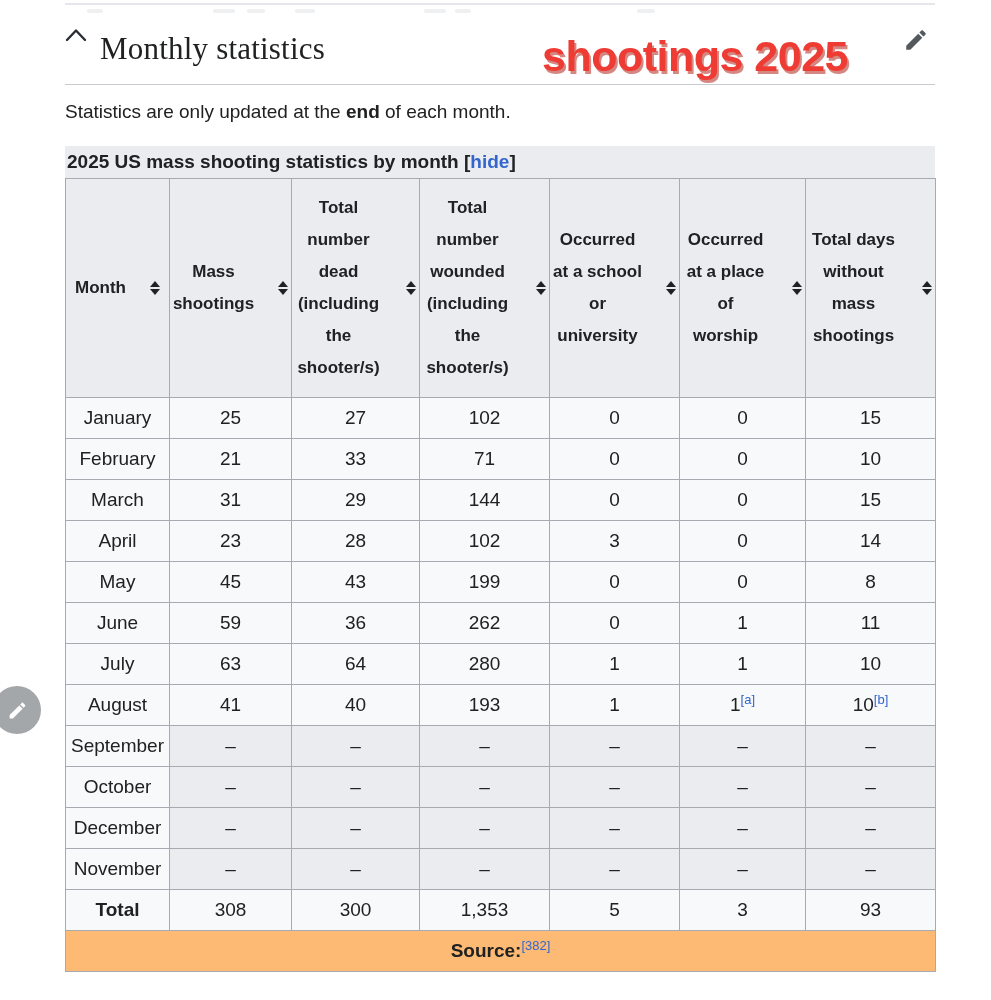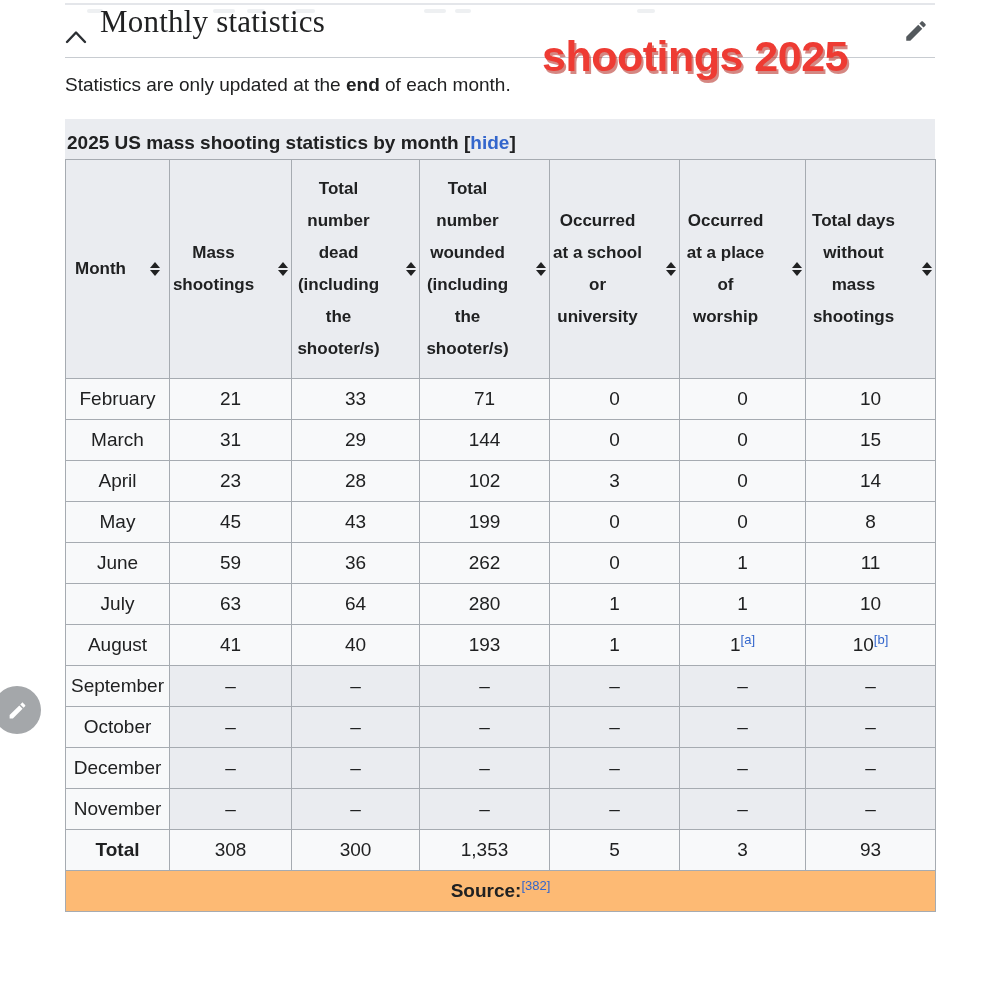--- a/index.html
+++ b/index.html
@@ -6,36 +6,36 @@
   body{
     width:991px;height:1000px;position:relative;overflow:hidden;
     background:#ffffff;color:#202122;
     font-family:"Liberation Sans",sans-serif;
   }
   .top-rule{position:absolute;left:65px;width:870px;top:3px;height:2px;background:#e4e6ea;}
   .smudge{position:absolute;top:9px;height:4px;background:#eef0f2;border-radius:2px;}
 
   .content{padding:0 56px 0 65px;position:relative;}
 
-  .sec-row{display:flex;align-items:flex-end;}
+  .sec-row{display:flex;align-items:flex-start;padding-top:27px;}
   .chev{display:inline-flex;margin-right:13px;flex:none;}
   h2.sec-title{
     margin:0;font-family:"Liberation Serif",serif;font-weight:400;
     font-size:31px;line-height:44px;color:#202122;letter-spacing:.2px;
   }
   .sec-edit{margin-left:auto;display:inline-flex;flex:none;padding-right:6px;}
 
   hr.rule{border:0;border-top:1px solid #c8ccd1;margin:13px 0 0 0;}
 
   p.note{margin:15px 0 0 0;font-size:19px;line-height:23px;}
 
   .tablewrap{margin-top:23px;}
   .tcaption{
     background:#eaecf0;font-weight:bold;font-size:19px;line-height:24px;
-    padding:12px 6px 4px 2px;
+    padding:4px 6px 4px 2px;
   }
   .tcaption .br{color:#202122;}
   a.hide{color:#3366cc;text-decoration:none;cursor:pointer;}
 
   table.stats{
     border-collapse:collapse;table-layout:fixed;width:870px;
     font-size:19px;color:#202122;
   }
   table.stats th,table.stats td{
     border:1px solid #a6abb1;text-align:center;vertical-align:middle;
@@ -177,20 +177,29 @@
                 <span class="sort">
                   <i class="up"></i>
                   <i class="dn"></i>
                 </span>
               </div>
             </th>
         </tr>
       </thead>
       <tbody>
           <tr>
+            <td class="mcell">January</td>
+            <td>25</td>
+            <td>27</td>
+            <td>102</td>
+            <td>0</td>
+            <td>0</td>
+            <td>15</td>
+          </tr>
+          <tr>
             <td class="mcell">February</td>
             <td>21</td>
             <td>33</td>
             <td>71</td>
             <td>0</td>
             <td>0</td>
             <td>10</td>
           </tr>
           <tr>
             <td class="mcell">March</td>

